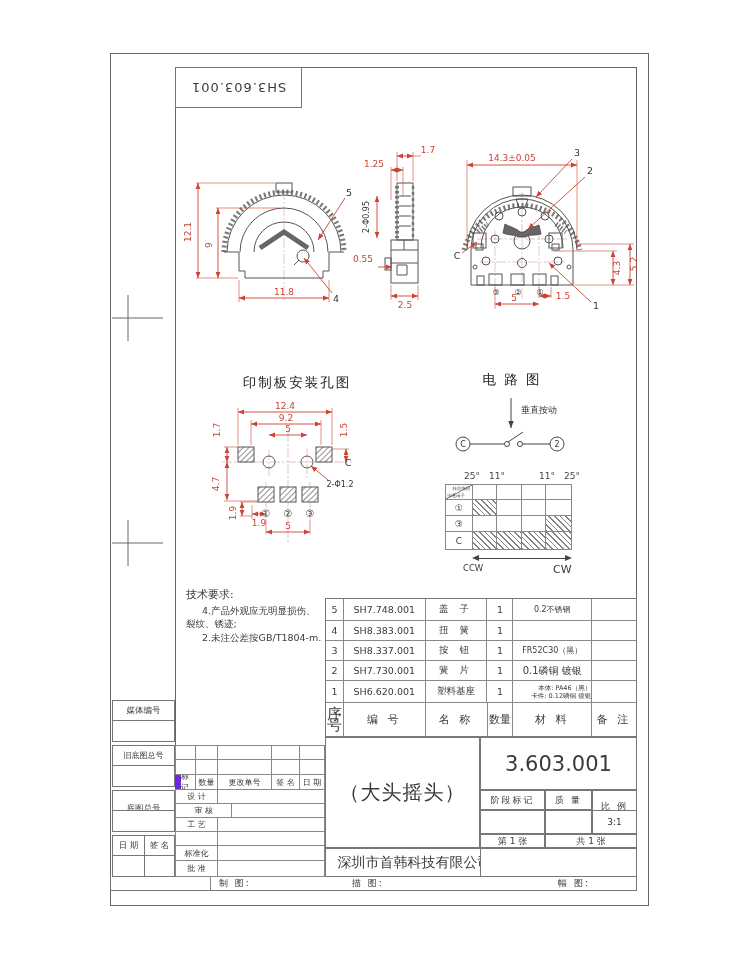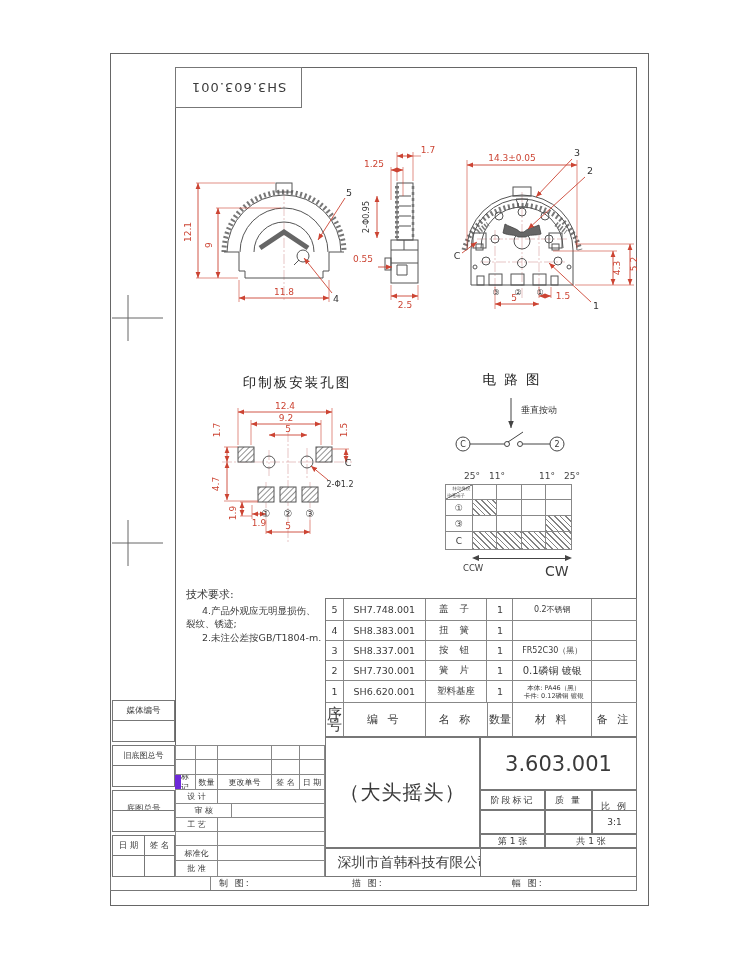--- a/index.html
+++ b/index.html
@@ -346,21 +346,21 @@
         <div class="g-cell dc hx"></div>
         <div class="g-cell dc hx"></div>
         <div class="g-cell dc hx"></div>
     </div>
   </div>
   <div class="arrow-line" style="left:30px;top:87px;width:94px;">
     <div class="arr-l" style="left:-3px;top:-4px"></div>
     <div class="arr-r" style="right:-3px;top:-4px"></div>
   </div>
   <span class="abs" style="left:18px;top:92px;font-size:8.5px">CCW</span>
-  <span class="abs" style="left:100px;top:92px;font-size:14px">CW</span>
+  <span class="abs" style="left:108px;top:92px;font-size:11px">CW</span>
 </div>
 
 <div id="tech" class="abs">
   <div class="tt">技术要求:</div>
   <div class="ind">4.产品外观应无明显损伤、</div>
   <div>裂纹、锈迹;</div>
   <div class="ind">2.未注公差按GB/T1804-m.</div>
 </div>
 
 <div id="bom" class="abs">
@@ -394,21 +394,21 @@
     <div class="cell c3">簧 片</div>
     <div class="cell c4">1</div>
     <div class="cell c5" style="font-size:10px">0.1磷铜 镀银</div>
     <div class="cell c6"></div>
   </div>
   <div class="row" style="height:22px">
     <div class="cell c1">1</div>
     <div class="cell c2">SH6.620.001</div>
     <div class="cell c3" style="letter-spacing:0">塑料基座</div>
     <div class="cell c4">1</div>
-    <div class="cell c5" style="flex-direction:column;align-items:center;padding-left:3px">
+    <div class="cell c5" style="flex-direction:column;align-items:flex-end;padding-left:3px">
       <div class="mat2">本体: PA46（黑）</div>
       <div class="mat2">卡件: 0.12磷铜 镀银</div>
     </div>
     <div class="cell c6"></div>
   </div>
   <div class="row hdr" style="height:33px">
     <div class="cell c1" style="letter-spacing:0;font-size:15px;word-break:break-all;line-height:11px;padding:0 4px;">序号</div>
     <div class="cell c2">编 号</div>
     <div class="cell c3">名 称</div>
     <div class="cell c4" style="letter-spacing:0">数量</div>
@@ -514,14 +514,14 @@
 </div>
 <div class="lm" style="top:855px;height:22px;padding:0;">
   <div style="width:31px;height:100%;border-right:1px solid #777;"></div>
     <div style="flex:1"></div>
 </div>
 
 <div class="abs" style="left:110px;top:877px;width:527px;height:14px;border:1px solid #777;border-top:none;box-sizing:border-box;display:flex;font-size:9px;align-items:center;">
   <div style="width:100px;height:100%;border-right:1px solid #888;box-sizing:border-box;"></div>
   <div style="width:125px;padding-left:8px;letter-spacing:2px;">制 图:</div>
   <div style="width:152px;padding-left:8px;letter-spacing:2px;">描 图:</div>
-  <div style="flex:1;padding-left:8px;letter-spacing:2px;">幅 图:</div>
+  <div style="flex:1;padding-left:8px;letter-spacing:2px;text-align:center;">幅 图:</div>
 </div>
 
 </body></html>

